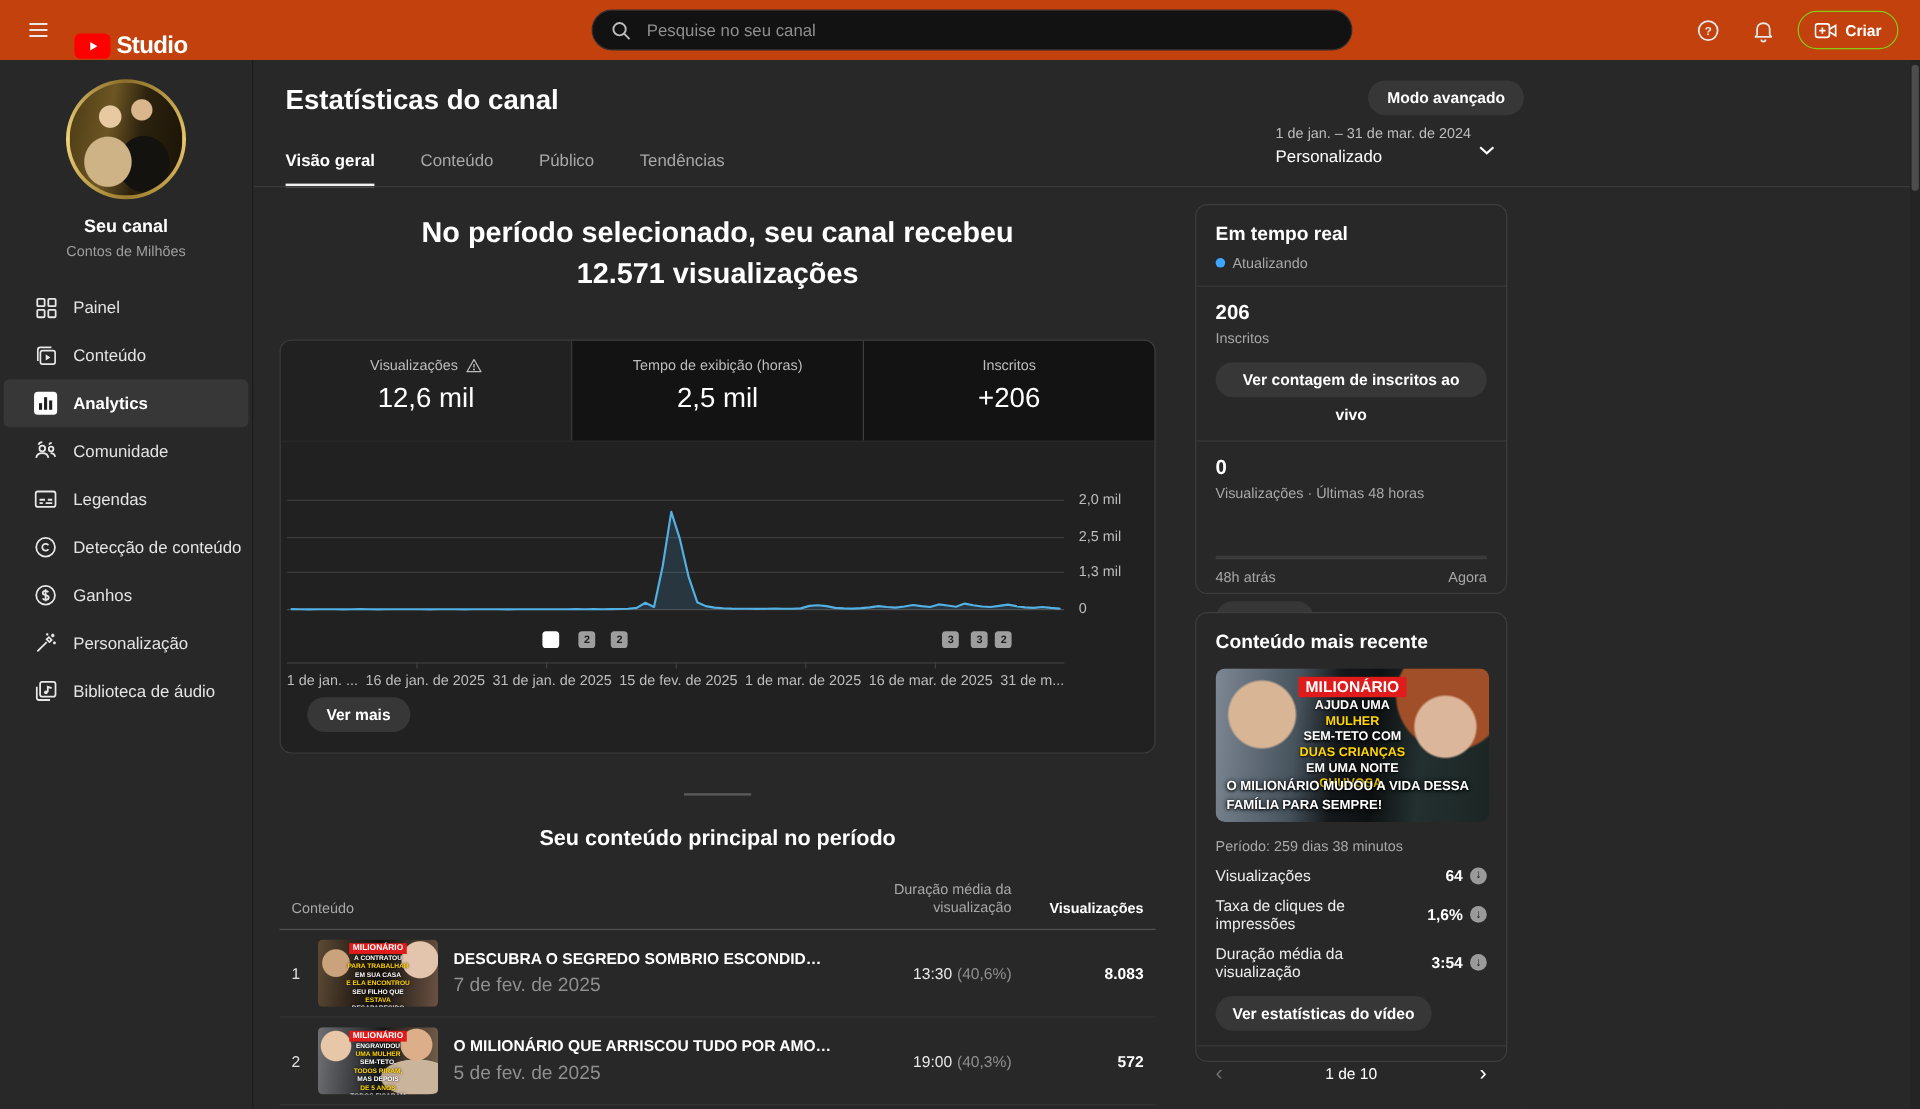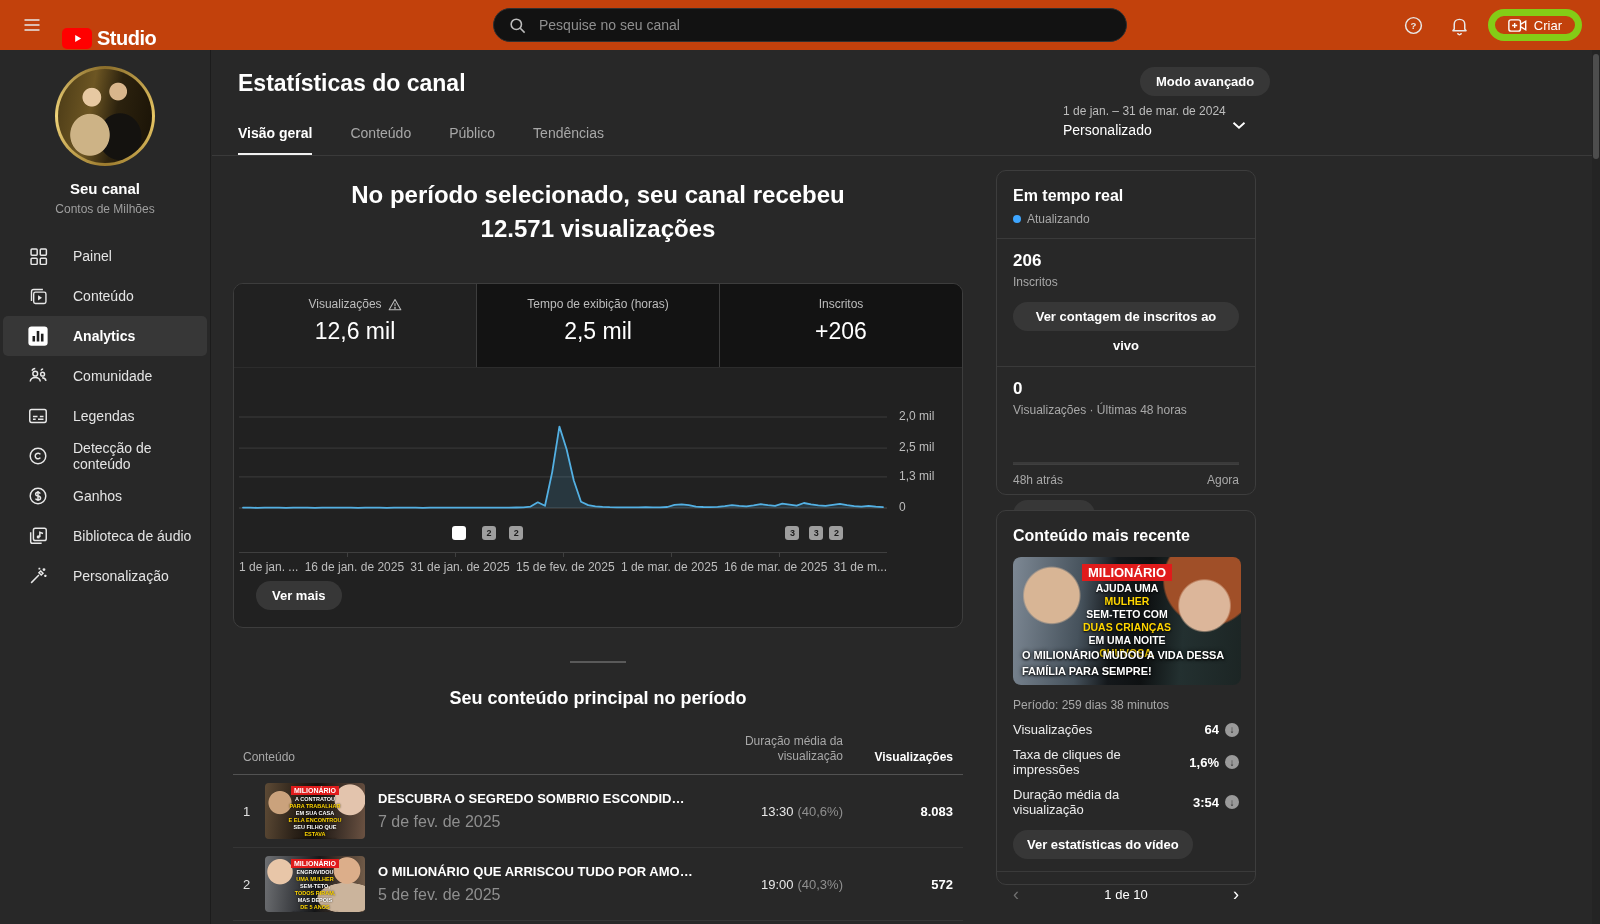--- a/index.html
+++ b/index.html
@@ -19,39 +19,39 @@
   #logo-mark svg { display:block; }
   #logo-text { font-size:20px; font-weight:bold; letter-spacing:-0.5px; color:#fff; }
   #search { position:absolute; left:493px; top:8px; width:634px; height:34px; background:#121212;
     border:1px solid #2f2f2f; border-radius:17px; display:flex; align-items:center; padding:0 14px; }
   #search input { flex:1; background:transparent; border:none; outline:none; color:#f1f1f1;
     font-size:14px; margin-left:12px; font-family:"Liberation Sans",sans-serif; }
   #search input::placeholder { color:#8f8f8f; }
   #topbar-right { position:absolute; right:18px; top:0; height:50px; display:flex;
     align-items:center; gap:10px; }
   #create-btn { display:flex; align-items:center; gap:7px; height:32px; padding:0 13px;
-    border:7px solid #84cc16; border-radius:16px; background:transparent; color:#fff;
-    font-size:13px; font-weight:normal; cursor:pointer; font-family:"Liberation Sans",sans-serif; }
+    border:1px solid #84cc16; border-radius:16px; background:transparent; color:#fff;
+    font-size:13px; font-weight:bold; cursor:pointer; font-family:"Liberation Sans",sans-serif; }
 
   
   #sidebar { position:absolute; left:0; top:50px; width:211px; height:874px; background:#282828;
     border-right:1px solid #1c1c1c; }
   #avatar-wrap { width:100px; height:100px; margin:16px auto 0; border-radius:50%; padding:3px;
     background:conic-gradient(#8a6d2a,#e8c765,#9c7b2e,#f0d47a,#8a6d2a); cursor:pointer; }
   #avatar { width:94px; height:94px; border-radius:50%;
     background:
       radial-gradient(circle at 36% 30%, #e7c9a2 0 10%, rgba(0,0,0,0) 11%),
       radial-gradient(circle at 64% 24%, #d9b68c 0 9%, rgba(0,0,0,0) 10%),
       radial-gradient(ellipse at 34% 70%, #cdb386 0 22%, rgba(0,0,0,0) 23%),
       radial-gradient(ellipse at 66% 72%, #14120f 0 24%, rgba(0,0,0,0) 25%),
       linear-gradient(100deg,#4a3a16 0%,#6d5623 35%,#2c220e 60%,#191206 100%); }
   #channel-name { text-align:center; font-size:15px; font-weight:bold; margin-top:14px; color:#fff; }
   #channel-handle { text-align:center; font-size:12px; color:#9f9f9f; margin-top:5px; }
   #menu { margin-top:20px; }
-  .menu-item { display:flex; align-items:center; height:40px; padding-left:24px; gap:24px;
+  .menu-item { display:flex; align-items:center; height:40px; padding-left:24px; gap:12px;
     cursor:pointer; margin:0 3px; border-radius:5px; }
   .menu-item.active { background:#373737; }
   .menu-item .mi-label { font-size:14px; color:#e4e4e4; }
   .menu-item.active .mi-label { font-weight:bold; color:#fff; }
   .mi-icon { width:22px; height:22px; display:flex; align-items:center; justify-content:center; }
 
   
   #main { position:absolute; left:212px; top:50px; width:1380px; height:874px; }
   #page-title { position:absolute; left:26px; top:20px; font-size:23px; font-weight:bold; color:#fff; }
   #advanced-btn { position:absolute; left:928px; top:17px; height:29px; padding:0 16px;
@@ -311,37 +311,37 @@
             <svg width="22" height="22" viewBox="0 0 24 24" fill="none" stroke="#e8e8e8" stroke-width="1.6">
               <circle cx="12" cy="12" r="8.5"></circle>
               <path d="M14.5 9.3c-.5-.8-1.4-1.3-2.5-1.3-1.5 0-2.6.9-2.6 2s1 1.7 2.6 2c1.8.3 2.8 1 2.8 2.2 0 1.2-1.2 2.1-2.8 2.1-1.2 0-2.2-.5-2.7-1.4M12 6.5v11"></path>
             </svg>
           </span>
           <span class="mi-label">Ganhos</span>
         </div>
         <div class="menu-item">
           <span class="mi-icon">
             <svg width="22" height="22" viewBox="0 0 24 24" fill="none" stroke="#e8e8e8" stroke-width="1.6">
+              <path d="M4.5 19.5 13 11"></path>
+              <path d="m13 8.5 2.5 2.5 2-2L15 6.5z"></path>
+              <path d="M18.5 3.5v3M17 5h3M20 10.5v2.5M18.8 11.8h2.5M13.5 3v2M12.5 4h2"></path>
+            </svg>
+          </span>
+          <span class="mi-label">Personalização</span>
+        </div>
+        <div class="menu-item">
+          <span class="mi-icon">
+            <svg width="22" height="22" viewBox="0 0 24 24" fill="none" stroke="#e8e8e8" stroke-width="1.6">
               <path d="M4 8v10a2 2 0 0 0 2 2h10"></path>
               <rect x="7" y="3.5" width="14" height="13.5" rx="2"></rect>
               <circle cx="12.3" cy="13" r="1.7" fill="#e8e8e8" stroke="none"></circle>
               <path d="M14 13V8l3.5 1.2"></path>
             </svg>
           </span>
           <span class="mi-label">Biblioteca de áudio</span>
-        </div>
-        <div class="menu-item">
-          <span class="mi-icon">
-            <svg width="22" height="22" viewBox="0 0 24 24" fill="none" stroke="#e8e8e8" stroke-width="1.6">
-              <path d="M4.5 19.5 13 11"></path>
-              <path d="m13 8.5 2.5 2.5 2-2L15 6.5z"></path>
-              <path d="M18.5 3.5v3M17 5h3M20 10.5v2.5M18.8 11.8h2.5M13.5 3v2M12.5 4h2"></path>
-            </svg>
-          </span>
-          <span class="mi-label">Personalização</span>
         </div>
       </nav>
   </aside>
 
   <main id="main">
     <h1 id="page-title">Estatísticas do canal</h1>
     <button id="advanced-btn">Modo avançado</button>
     <div id="date-block">
       <div id="date-range">1 de jan. – 31 de mar. de 2024</div>
       <div id="date-mode">Personalizado</div>

